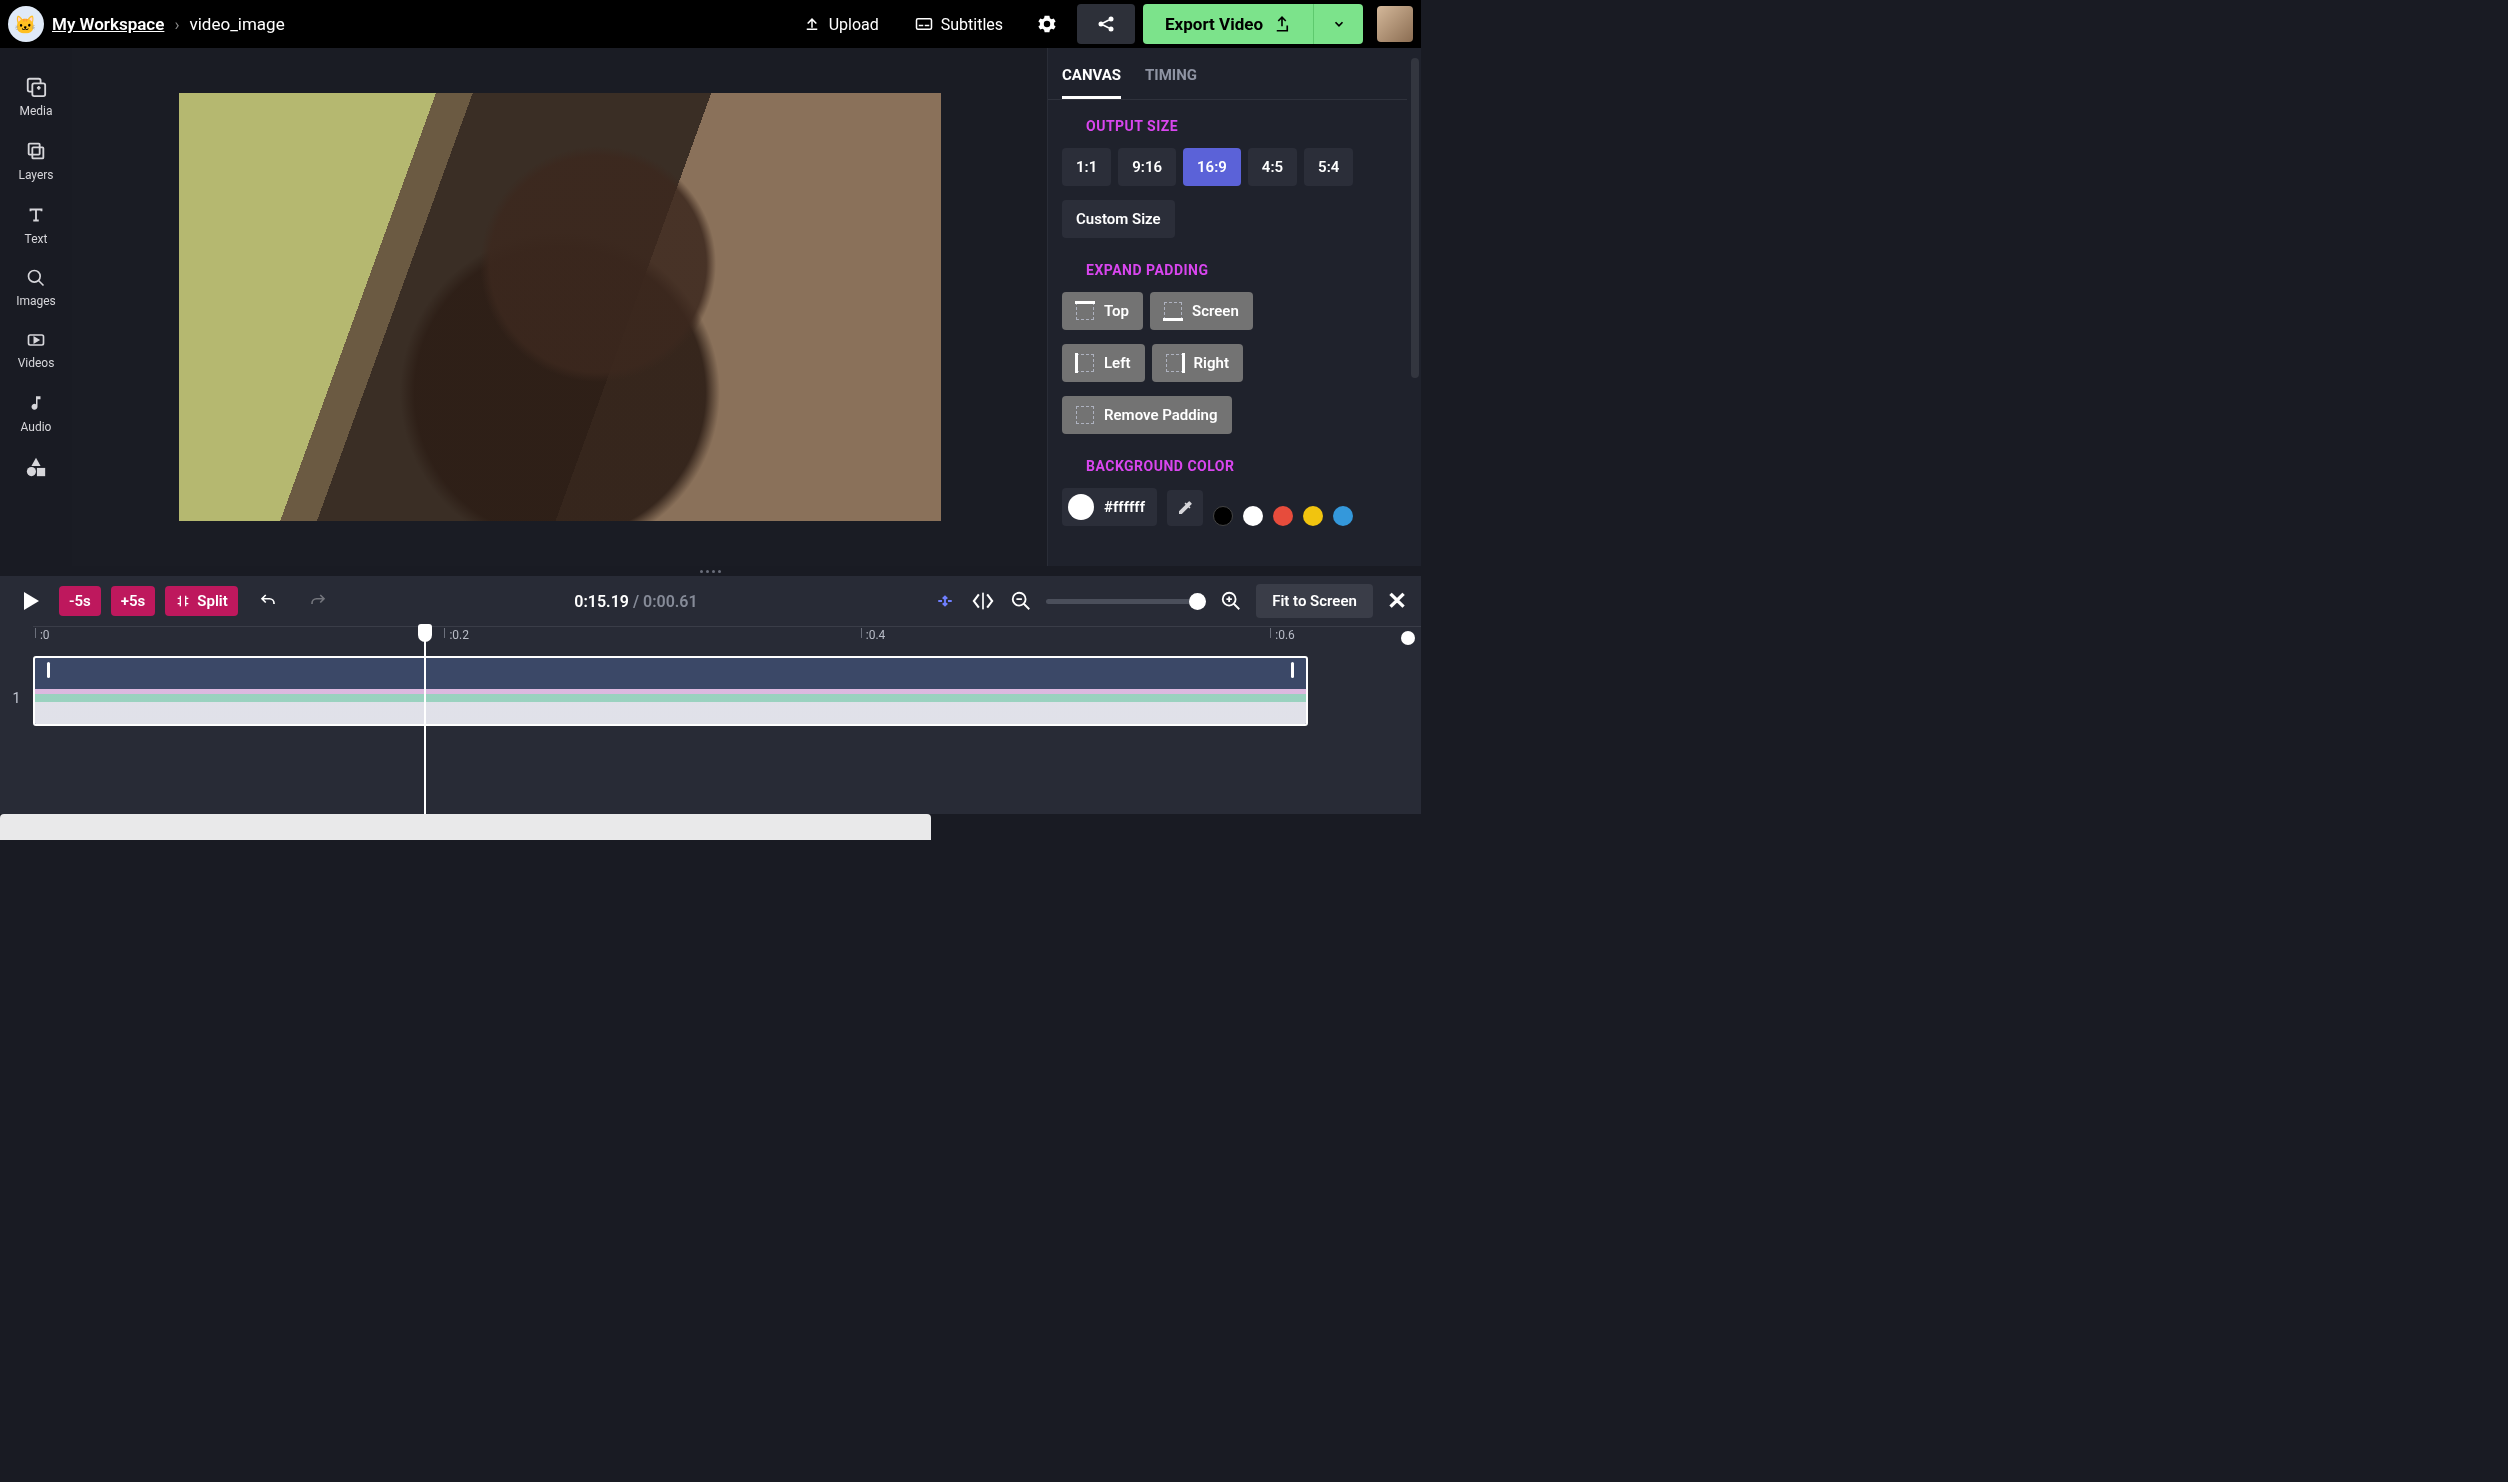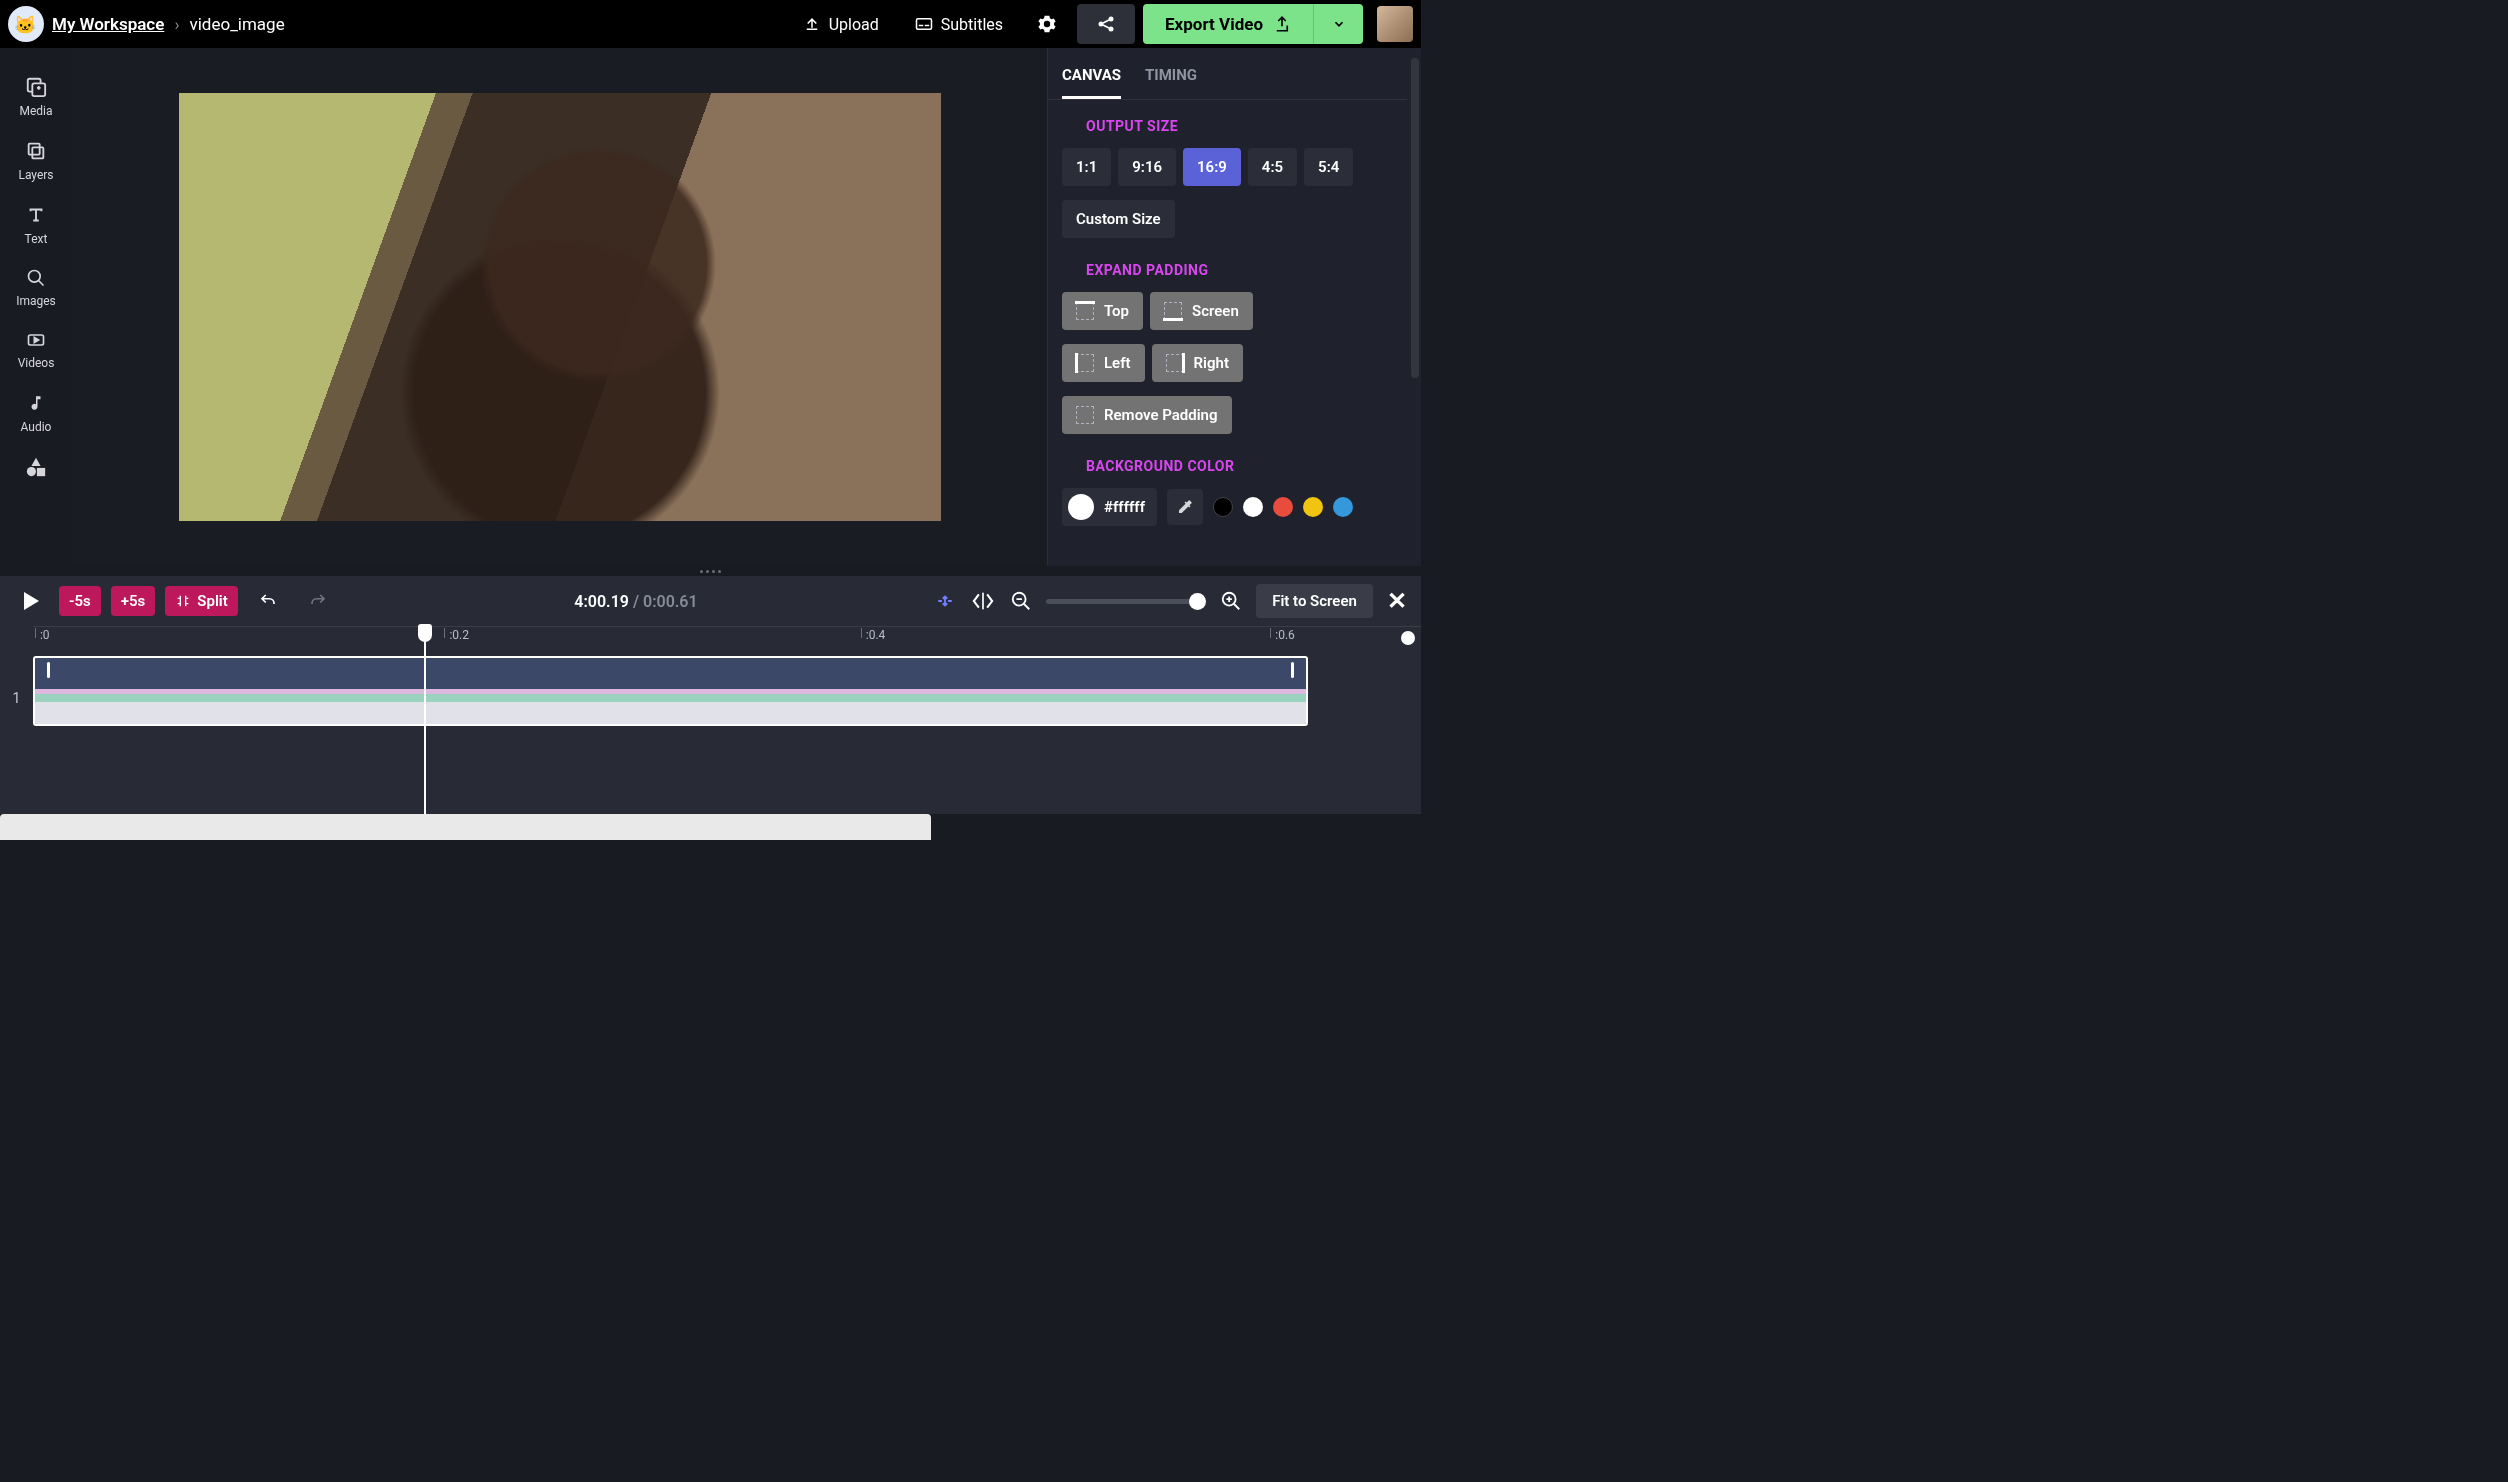--- a/index.html
+++ b/index.html
@@ -115,21 +115,21 @@
 }
 .pad-ico {
   width: 18px; height: 18px; border: 1.5px dashed #aeb2bf;
   position: relative;
 }
 .pad-ico.top::before { content:""; position:absolute; top:-2px; left:-2px; right:-2px; height:3px; background:#fff; }
 .pad-ico.bottom::before { content:""; position:absolute; bottom:-2px; left:-2px; right:-2px; height:3px; background:#fff; }
 .pad-ico.left::before { content:""; position:absolute; left:-2px; top:-2px; bottom:-2px; width:3px; background:#fff; }
 .pad-ico.right::before { content:""; position:absolute; right:-2px; top:-2px; bottom:-2px; width:3px; background:#fff; }
 .section { margin-bottom: 24px; }
-.bg-row { display: flex; align-items: center; gap: 10px; }
+.bg-row { display: flex; align-items: flex-end; gap: 10px; }
 .bg-chip {
   background: #2b2e39; padding: 6px 12px 6px 6px; border-radius: 4px;
   display: flex; align-items: center; gap: 10px; font-size: 15px; font-weight:600;
 }
 .swatch-lg { width: 26px; height: 26px; border-radius: 50%; background: #fff; }
 .eyedrop { background: #2b2e39; width: 36px; height: 36px; border-radius: 4px; display:flex;align-items:center;justify-content:center; cursor:pointer; }
 .swatch { width: 20px; height: 20px; border-radius:50%; cursor:pointer; }
 .scrollbar-track { width: 14px; background:#1f222c; position:absolute; right:0; top:0; bottom:0; }
 .scrollbar-thumb { position:absolute; right:2px; top:10px; width:8px; height:320px; background:#33363f; border-radius:4px; }
 
@@ -436,21 +436,21 @@
     </div>
   <div class="tbtn" style="opacity:.35">
       <span>
         <svg width="20" height="18" viewBox="0 0 24 24" fill="none" stroke="#fff" stroke-width="2.2">
           <path d="M15 14l5-5-5-5M20 9H10a6 6 0 00-6 6v1"></path>
         </svg>
       </span>
     </div>
 
   <div class="time-disp">
-    <span class="cur">4:00.19</span>
+    <span class="cur">0:15.19</span>
     <span class="dur">/</span>
     <span class="dur">0:00.61</span>
   </div>
 
   <div class="transport-right">
     <span class="snap-ico">
         <svg width="22" height="18" viewBox="0 0 24 24" fill="none" stroke="#6f7fff" stroke-width="2.5">
           <path d="M3 12h5M16 12h5M12 6v12M9 9l3-3 3 3M9 15l3 3 3-3"></path>
         </svg>
       </span>

